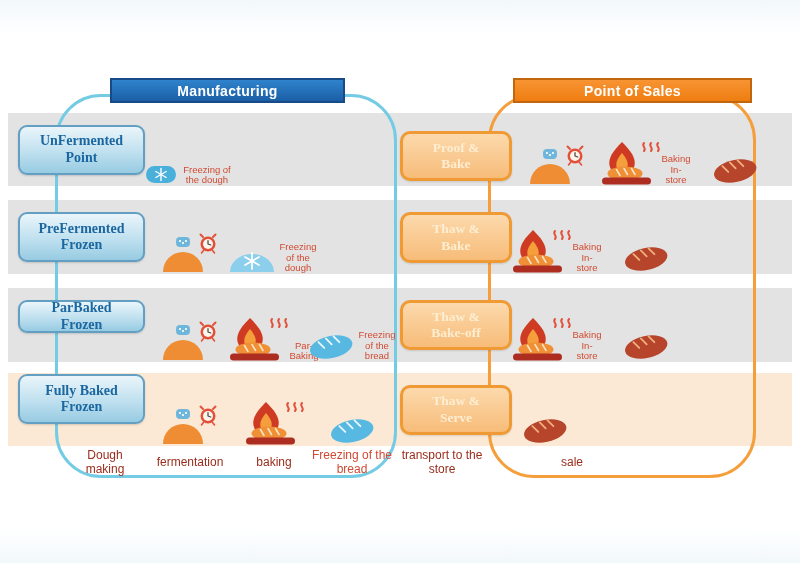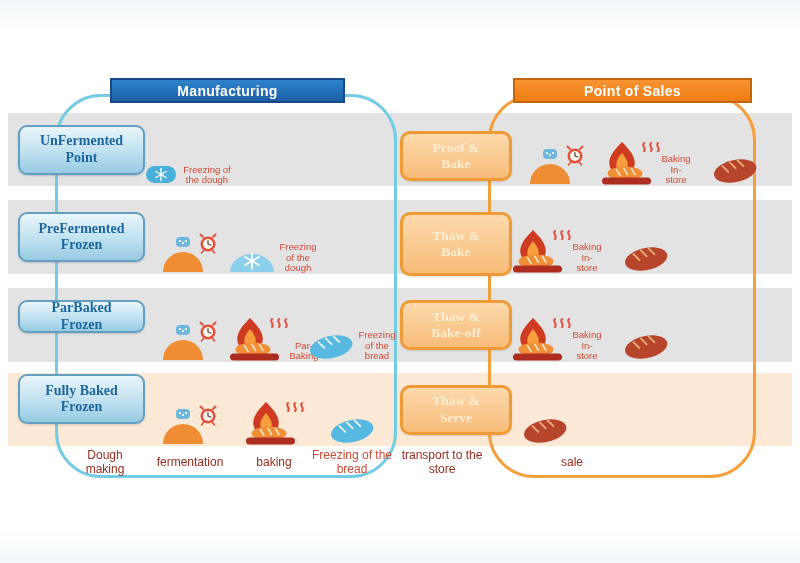--- a/index.html
+++ b/index.html
@@ -139,21 +139,21 @@
         <svg width="50" height="36" viewBox="0 0 50 36">
     <g transform="rotate(-12 25 20)">
       <ellipse cx="25" cy="21" rx="21.5" ry="11" fill="#b6452c"></ellipse>
       <path d="M13.5 13.5 l4.5 7 M21.5 11.5 l4.5 7 M29.5 11 l4.5 7" stroke="#efb07c" stroke-width="1.8" fill="none" stroke-linecap="round"></path>
     </g>
   </svg>
       </span>
     </div>
     <div class="stripe" style="top: 200px; height: 74px;"></div>
     <div class="process-badge" style="top: 212px; height: 50px;">PreFermented Frozen</div>
-    <div class="pos-badge" style="top: 212px; height: 64px;">Thaw &amp; Bake</div>
+    <div class="pos-badge" style="top: 212px; height: 51px;">Thaw &amp; Bake</div>
     <div class="step" style="left: 144px; top: 200px; height: 74px;">
       <span>
         <svg width="56" height="43" viewBox="0 0 56 43">
     <path d="M1 41 A20 20 0 0 1 41 41 Z" fill="#ee8d33"></path>
     <rect x="14" y="6" width="14" height="10" rx="4" fill="#6fb6dc"></rect>
     <g fill="#fff">
             <circle cx="18" cy="10" r="1.1"></circle>
             <circle cx="21" cy="12" r="1.1"></circle>
             <circle cx="24" cy="10" r="1.1"></circle>
           </g>

